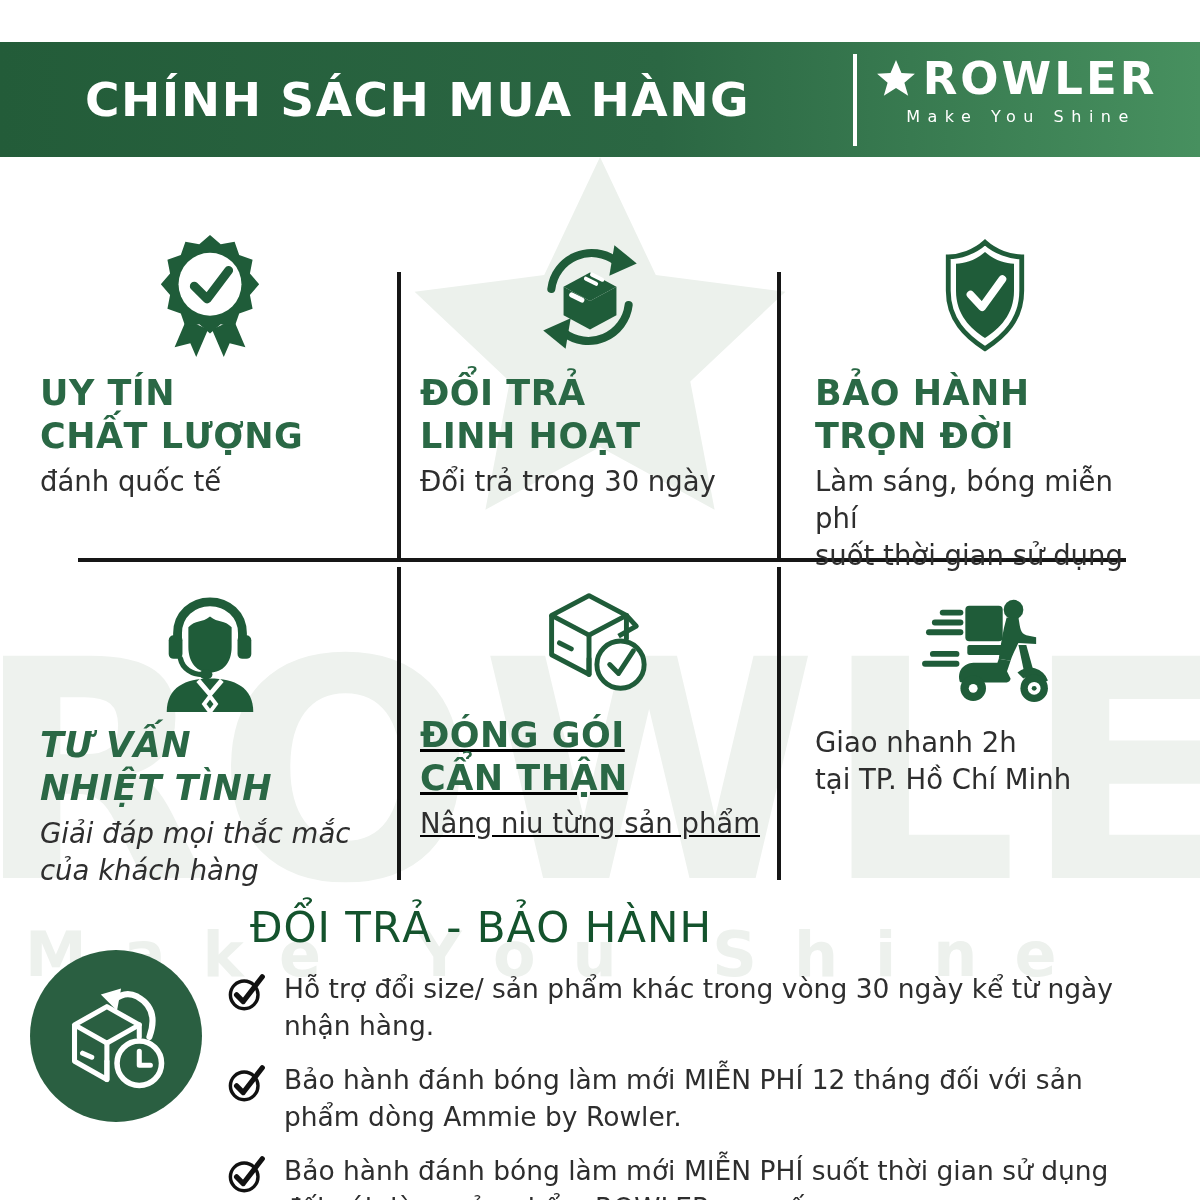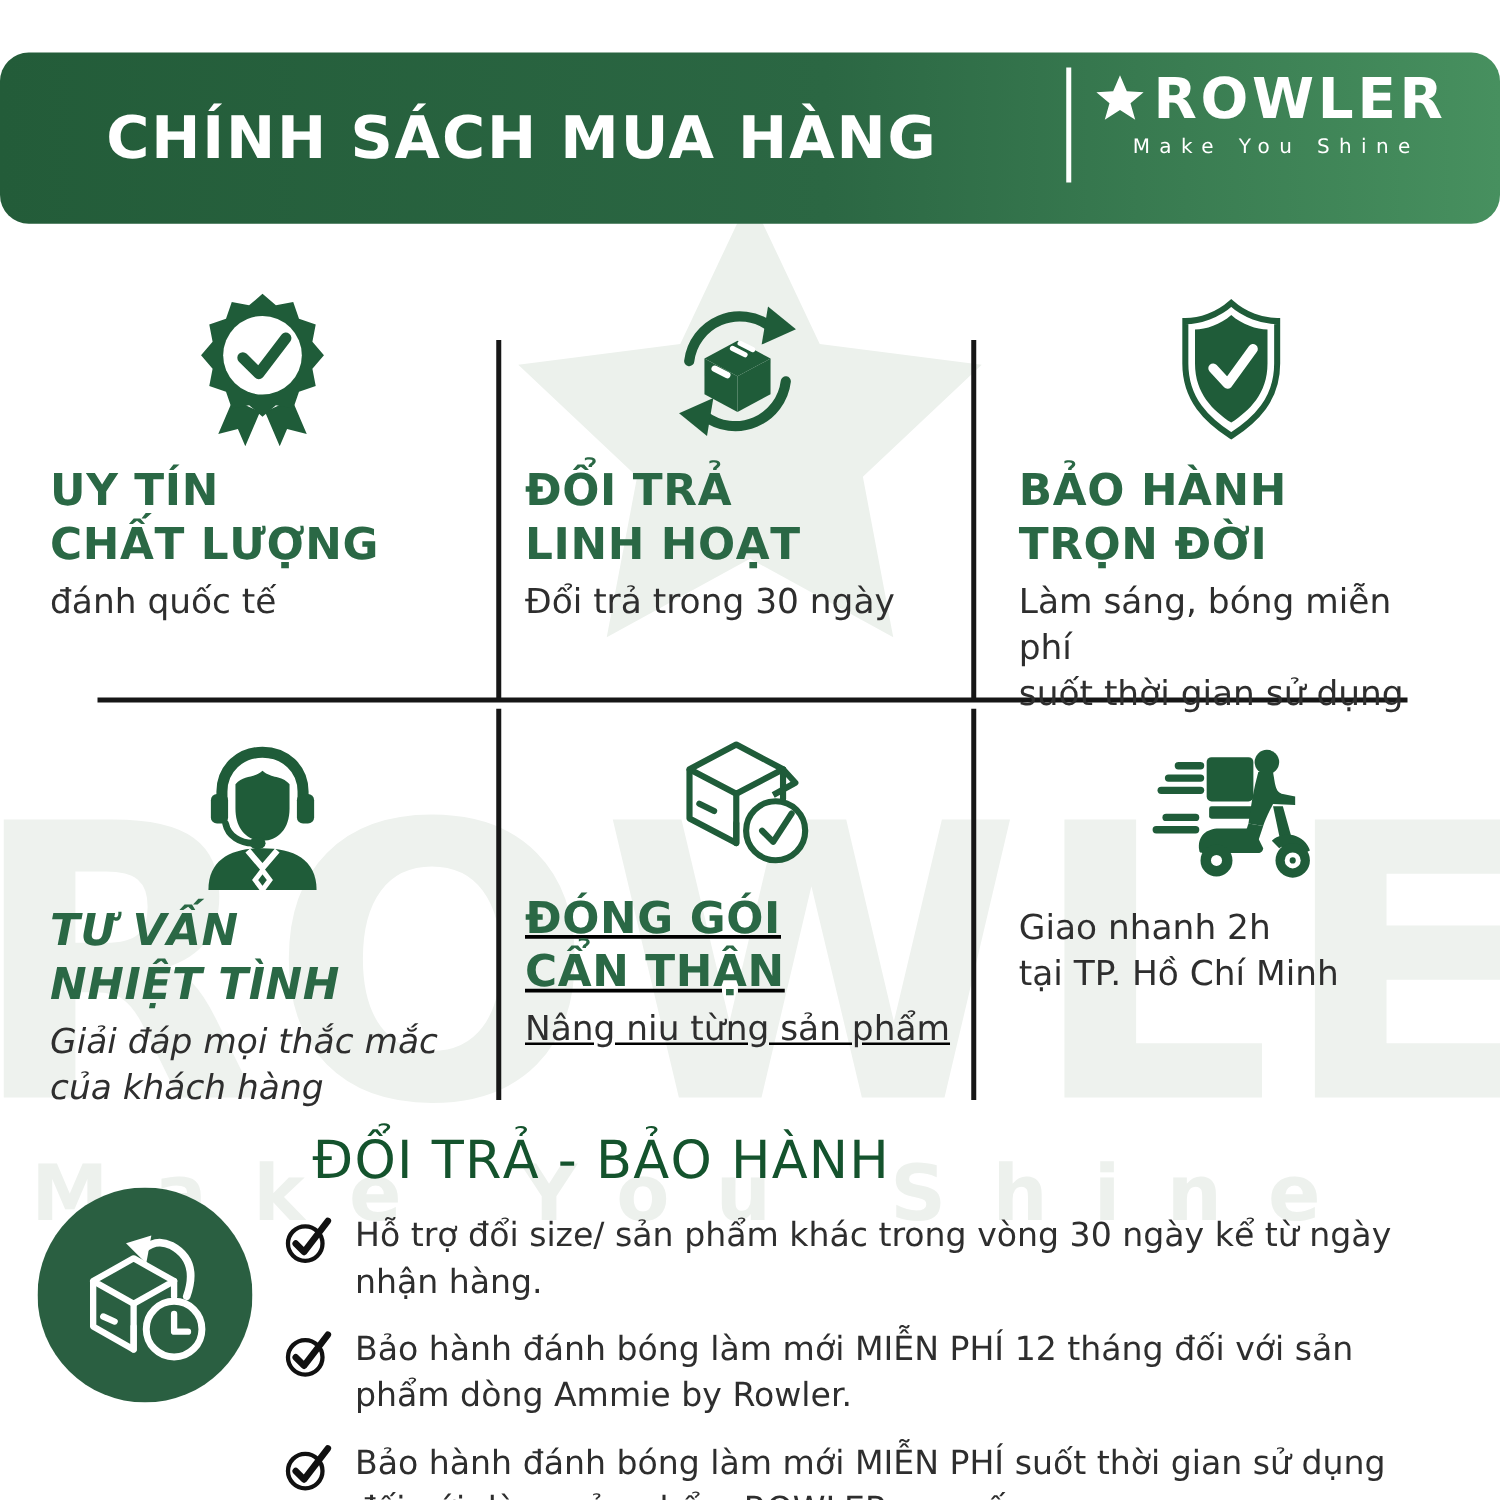--- a/index.html
+++ b/index.html
@@ -3,23 +3,23 @@
 <meta charset="utf-8">
 <style>
   html,body{margin:0;padding:0;}
   body{
     width:1200px;height:1200px;position:relative;overflow:hidden;
     background:#ffffff;
     font-family:"DejaVu Sans","Liberation Sans",sans-serif;
   }
   
   .header-bar{
-    position:absolute;left:0;top:42px;width:1200px;height:137px;
+    position:absolute;left:0;top:42px;width:1200px;height:115px;
     background:linear-gradient(90deg,#235c39 0%,#2b6743 55%,#47905f 100%);
-    display:flex;align-items:center;z-index:3;border-radius:23px;
+    display:flex;align-items:center;z-index:3;
   }
   .page-title{
     margin-left:85px;color:#ffffff;font-size:47px;font-weight:bold;
     letter-spacing:1.5px;white-space:nowrap;
   }
   .brand-divider{
     position:absolute;left:853px;top:12px;width:3.5px;height:92px;background:#ffffff;
   }
   .brand-logo{
     position:absolute;left:876px;top:14px;width:280px;

